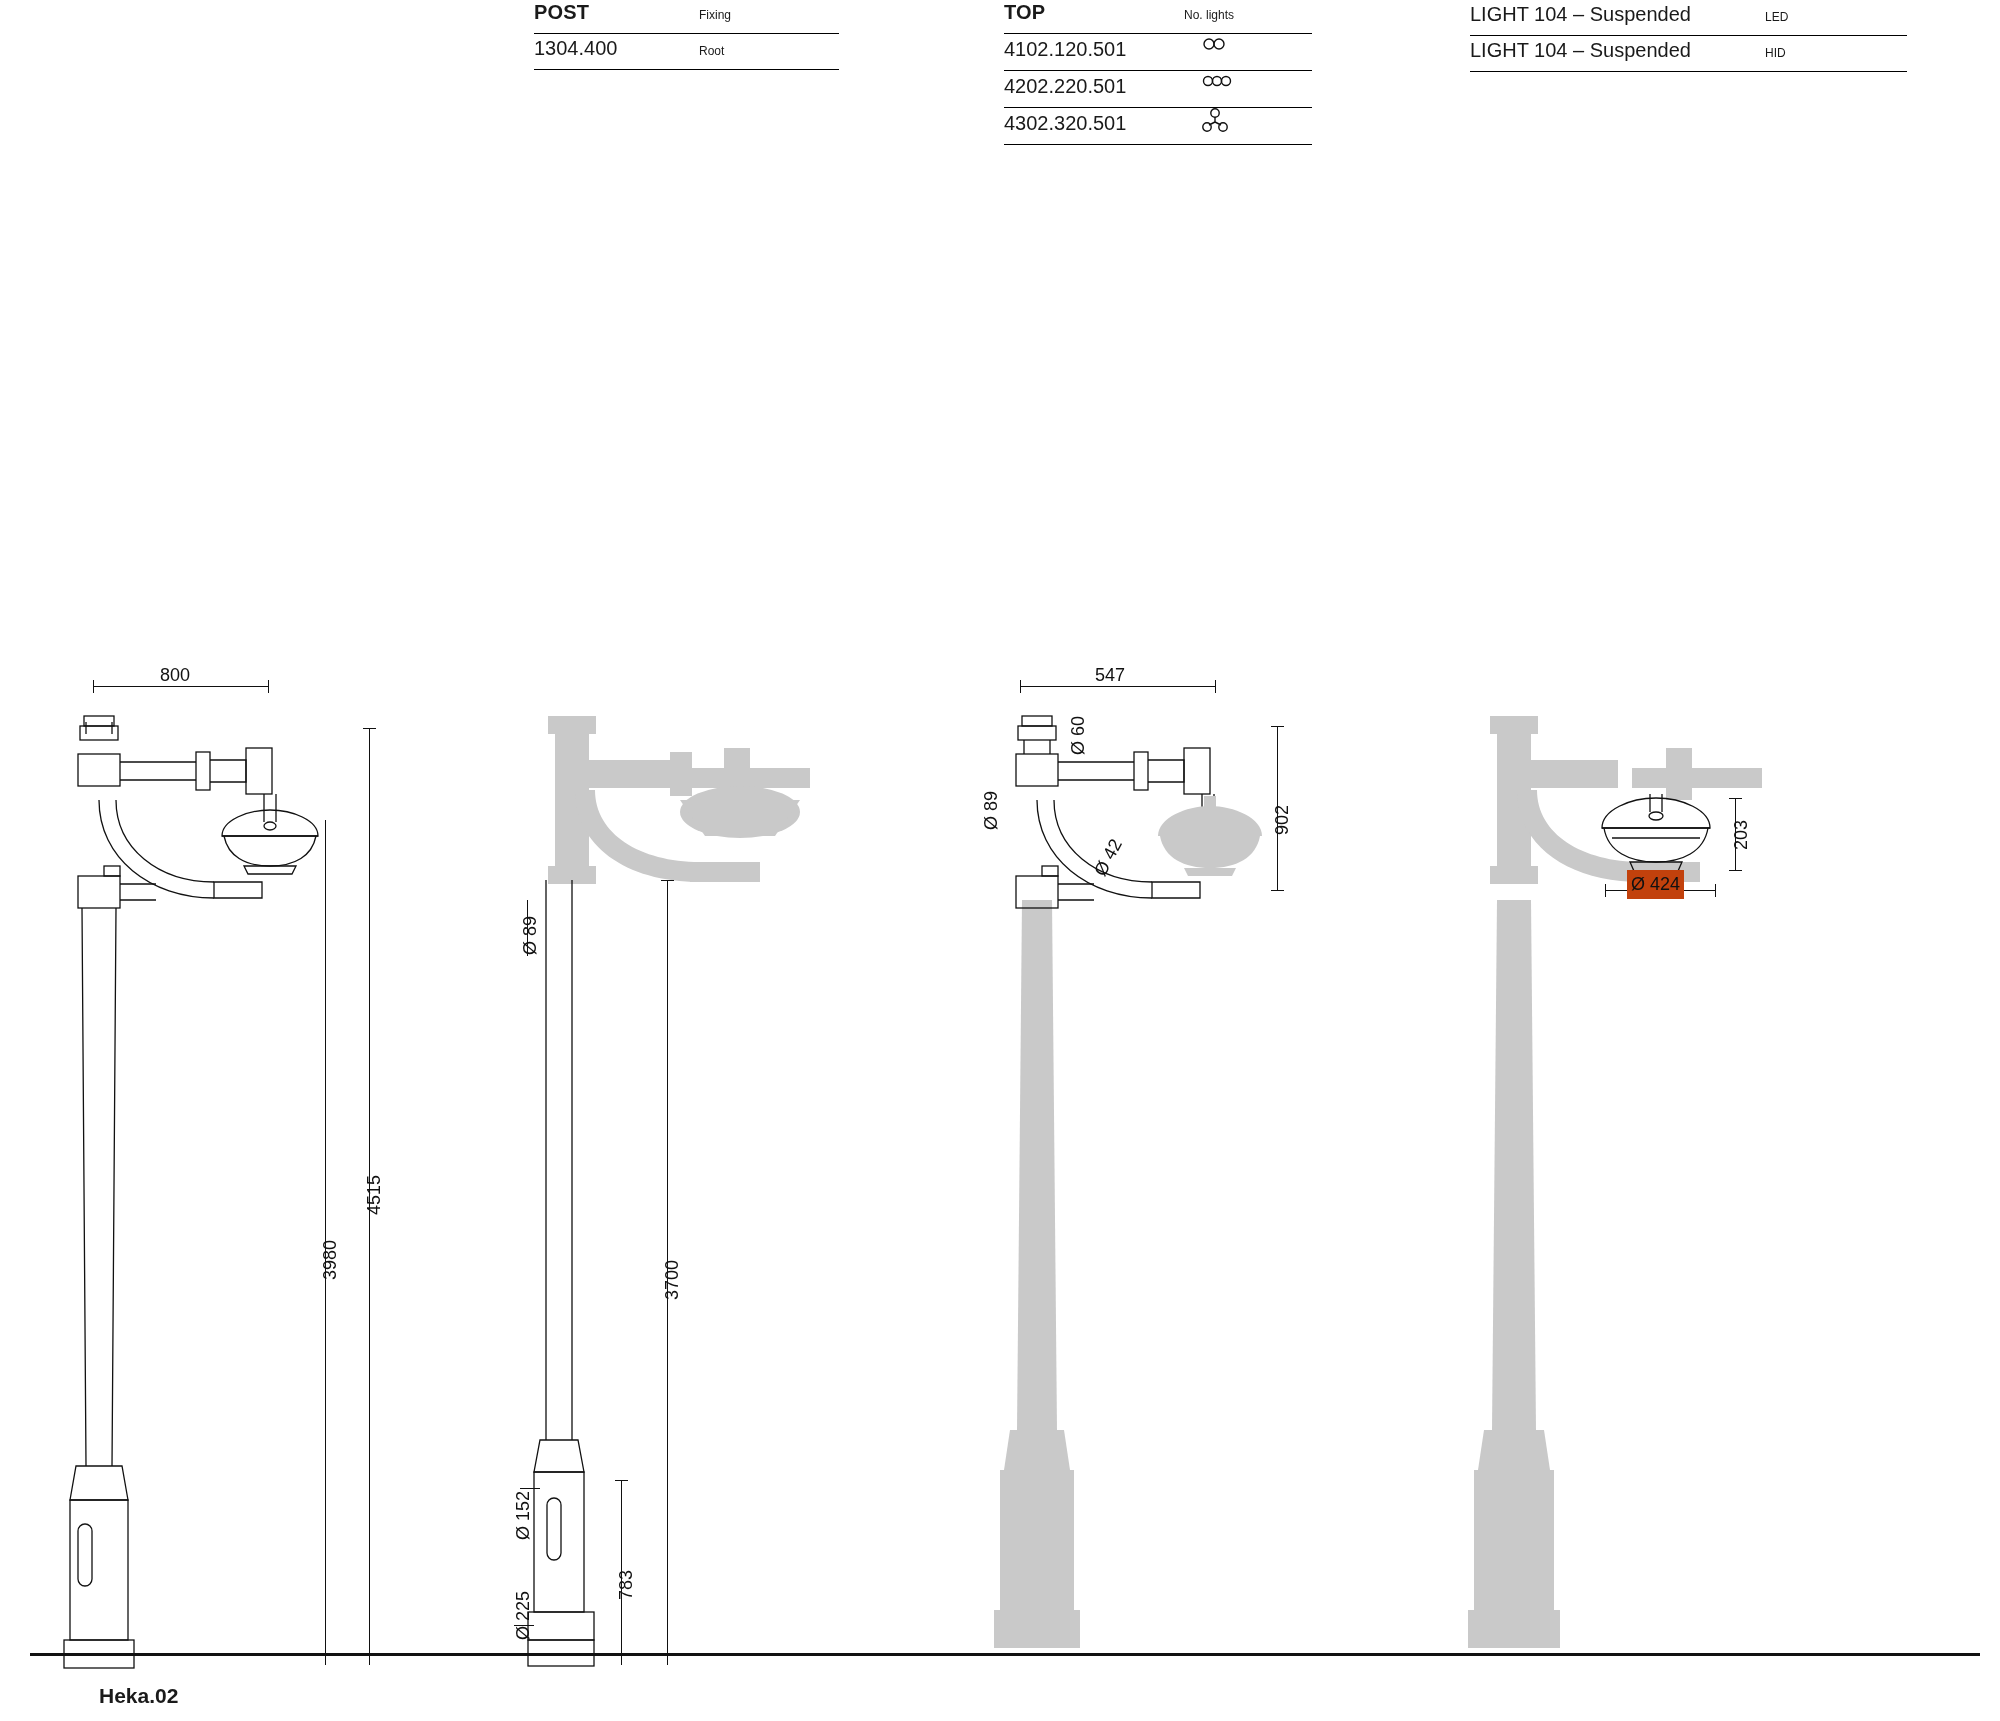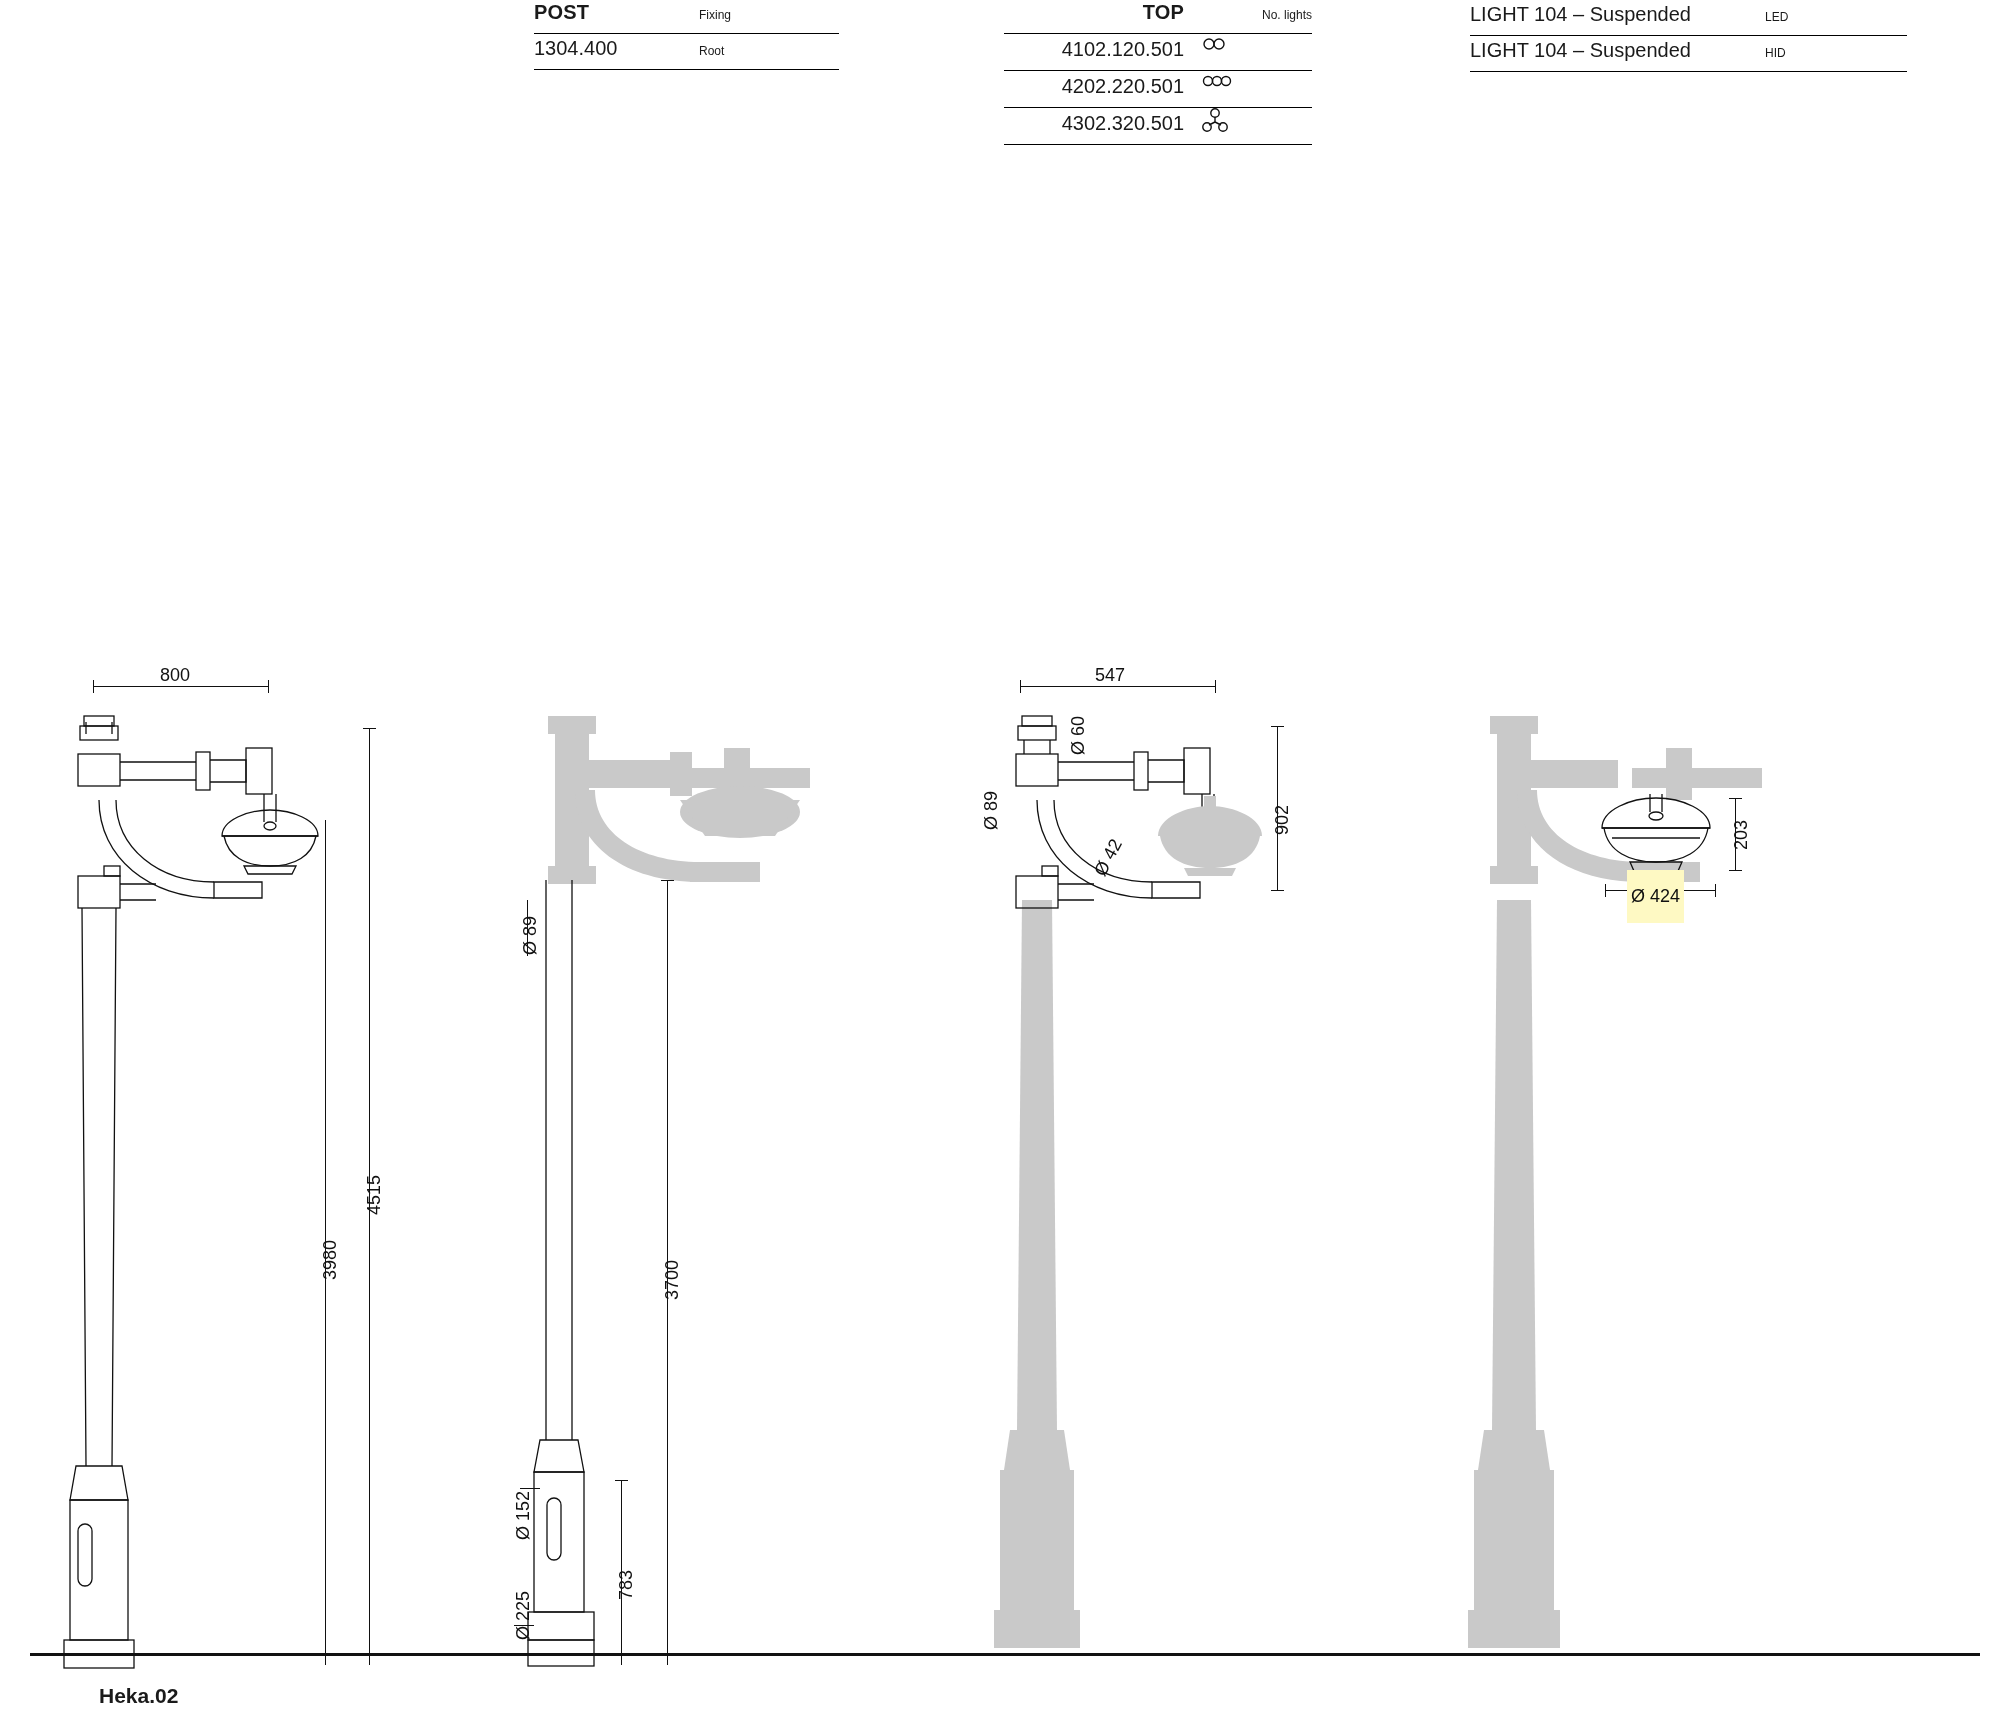--- a/index.html
+++ b/index.html
@@ -39,21 +39,21 @@
     font-size: 12px;
   }
   .spec-table .head .c1 {
     font-weight: bold;
     letter-spacing: .2px;
   }
 
   #table-post { left: 534px; top: 0px; width: 305px; }
   #table-post .c1 { width: 165px; }
 
-  #table-top { left: 1004px; top: 0px; width: 308px; text-align: right; }
+  #table-top { left: 1004px; top: 0px; width: 308px; }
   #table-top .c1 { width: 180px; }
   #table-top .c2 { width: 128px; }
   #table-top .row.data .c2 { display: flex; align-items: center; height: 20px; }
 
   #table-lum { left: 1470px; top: 0px; width: 437px; }
   #table-lum .c1 { width: 295px; }
 
   
   .glyph { position: relative; height: 20px; width: 60px; }
   .glyph svg { position: absolute; left: 18px; top: -2px; }
@@ -345,17 +345,17 @@
   <div class="dim vert" style="left:1272px; top:835px;">902</div>
 
   <div class="vline" style="left:1735px; top:798px; height:72px;"></div>
   <div class="tickh" style="left:1729px; top:798px;"></div>
   <div class="tickh" style="left:1729px; top:870px;"></div>
   <div class="dim vert" style="left:1731px; top:850px;">203</div>
 
   <div class="hline" style="left:1605px; top:890px; width:110px;"></div>
   <div class="tick" style="left:1605px; top:884px;"></div>
   <div class="tick" style="left:1715px; top:884px;"></div>
-  <div class="dim" style="left:1627px; top:870px; background:#fef9c3; padding:16px 4px;">Ø 424</div>
+  <div class="dim" style="left:1627px; top:870px; background:#c2410c; padding:4px 4px;">Ø 424</div>
 
   <div class="ground"></div>
   <div class="caption">Heka.02</div>
 </div>
 
 </body></html>

